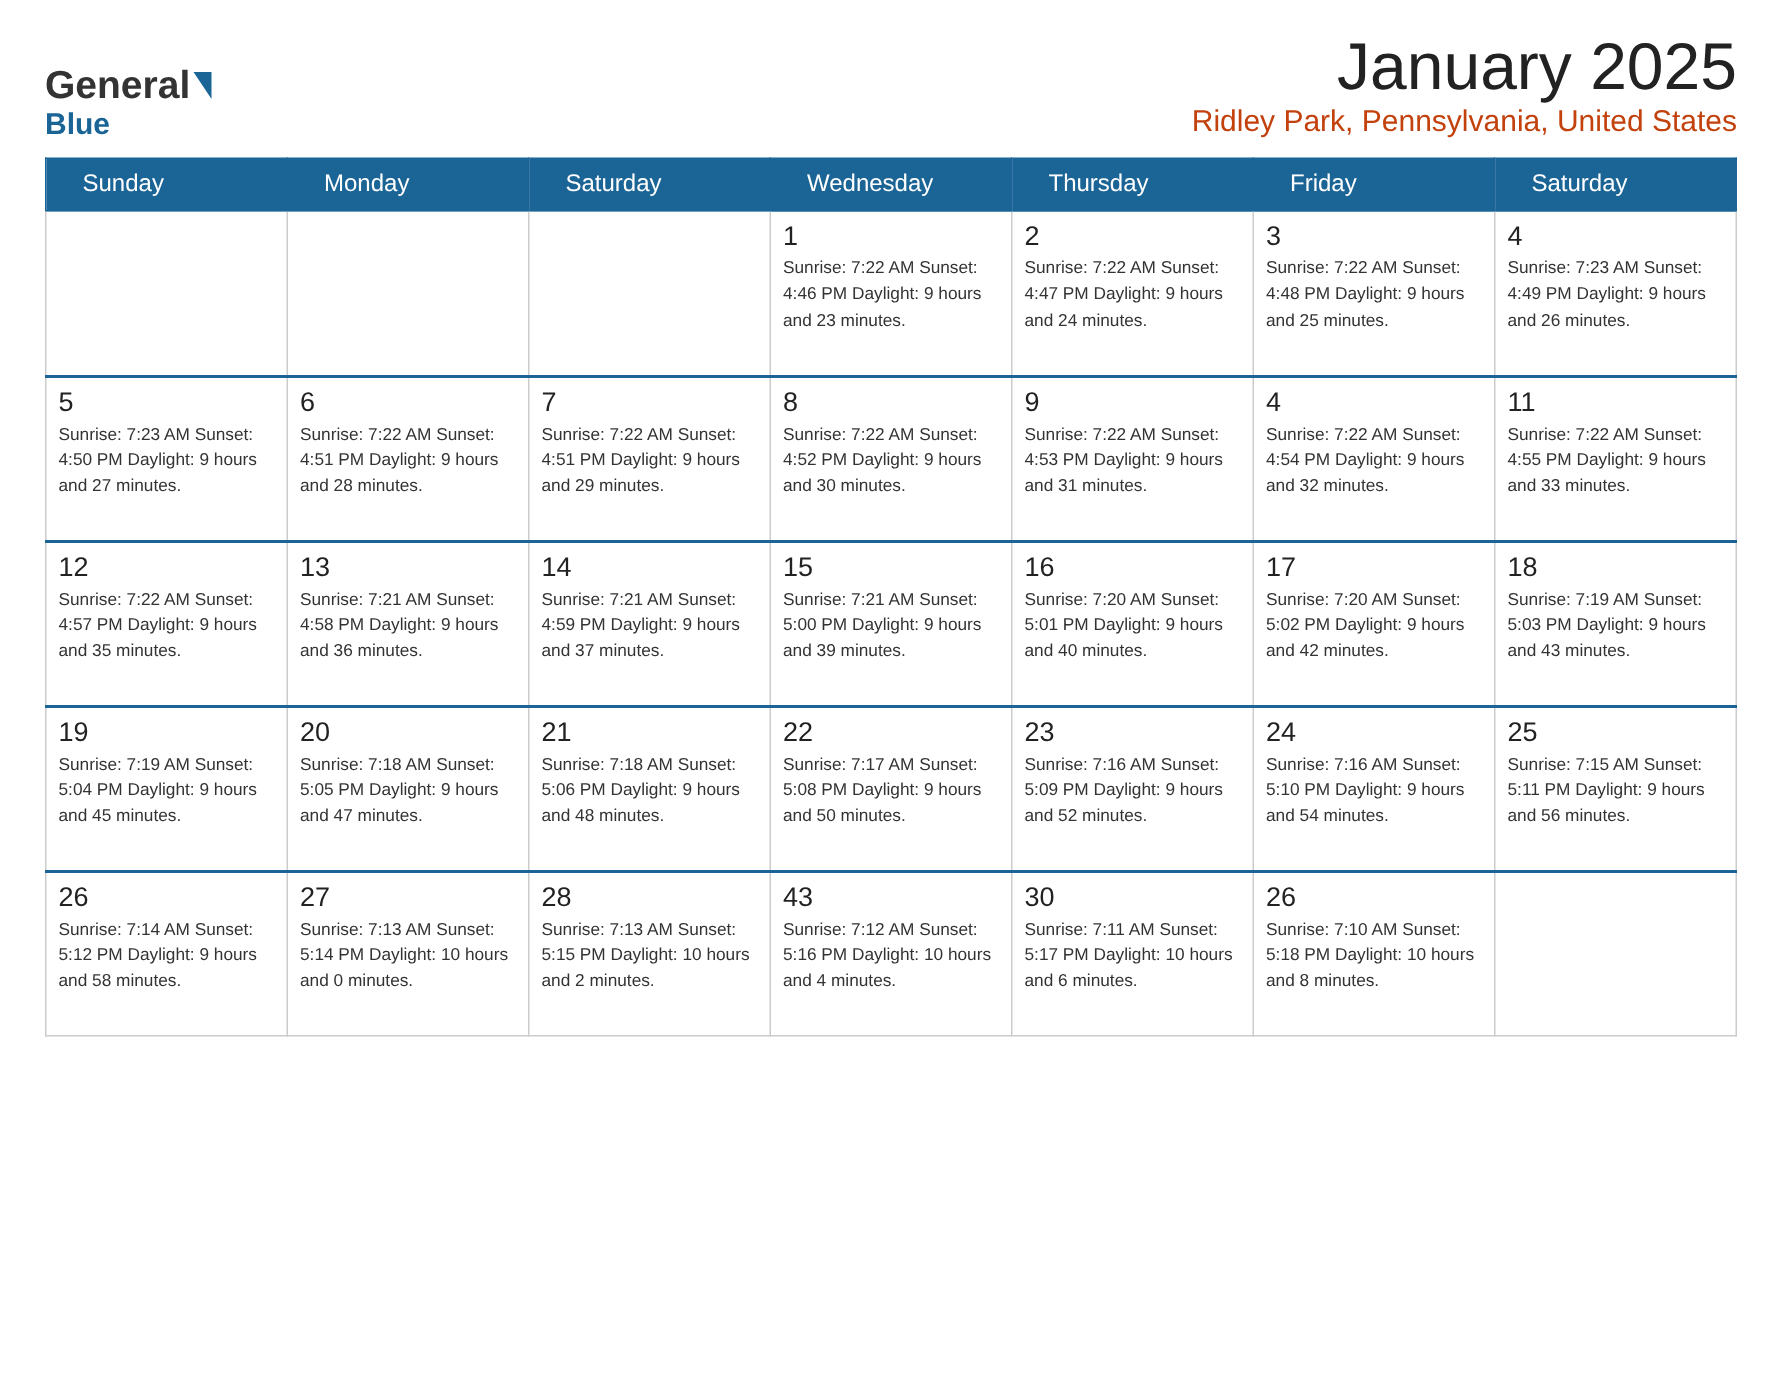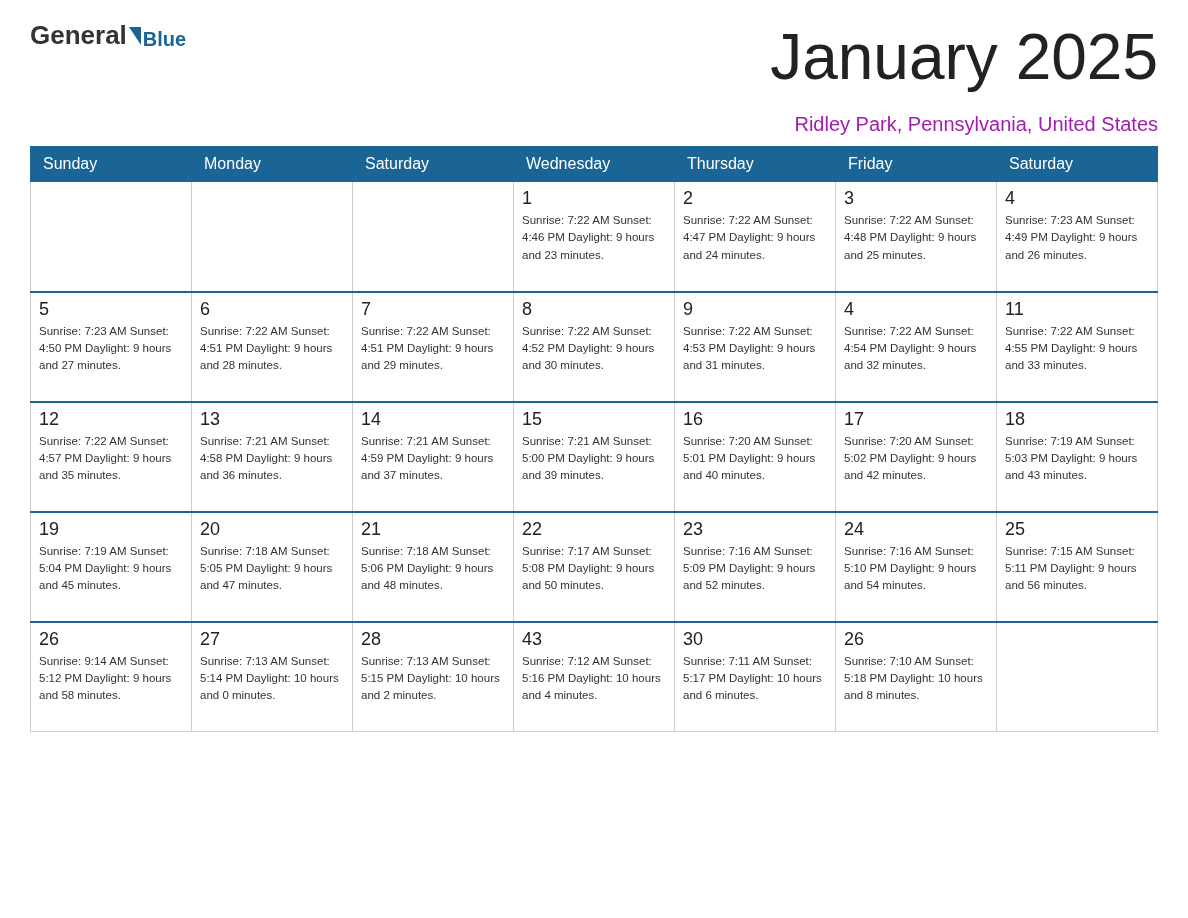--- a/index.html
+++ b/index.html
@@ -11,21 +11,23 @@
       padding: 20px 30px;
     }
     .header {
       display: flex;
       justify-content: space-between;
       align-items: flex-start;
       margin-bottom: 10px;
     }
     .logo {
       display: flex;
-      align-items: flex-end;
+      flex-direction: column;
+      align-items: flex-start;
+      margin-top: 21px;
     }
     .logo-text {
       display: flex;
       align-items: center;
       font-size: 26px;
       font-weight: bold;
       color: #333;
     }
     .logo-general { color: #333; }
     .logo-arrow {
@@ -36,38 +38,38 @@
       border-top: 18px solid #1a6496;
       display: inline-block;
       margin: 0 2px;
       vertical-align: middle;
     }
     .logo-blue { color: #1a6496; font-size: 20px; font-weight: bold; }
     .title-section {
       text-align: right;
     }
     .month-title {
-      font-size: 64px;
+      font-size: 44px;
       font-weight: normal;
       color: #222;
     }
     .location-title {
       font-size: 20px;
-      color: #a21caf;
-      margin-top: 19px;
+      color: #c2410c;
+      margin-top: 0;
     }
     .calendar {
       width: 100%;
       border-collapse: collapse;
       margin-top: 10px;
     }
     .calendar th {
       background-color: #1a6496;
       color: #fff;
-      padding: 8px 12px;
+      padding: 8px 24px;
       text-align: left;
       font-size: 16px;
       font-weight: normal;
       border: 1px solid #1a6496;
     }
     .calendar td {
       border: 1px solid #ccc;
       vertical-align: top;
       padding: 6px 8px;
       width: 14.28%;
@@ -313,21 +315,21 @@
           <span class="day-number">25</span>
           <div class="day-info">Sunrise: 7:15 AM
 Sunset: 5:11 PM
 Daylight: 9 hours
 and 56 minutes.</div>
         </td>
       </tr>
       <tr>
         <td>
           <span class="day-number">26</span>
-          <div class="day-info">Sunrise: 9:14 AM
+          <div class="day-info">Sunrise: 7:14 AM
 Sunset: 5:12 PM
 Daylight: 9 hours
 and 58 minutes.</div>
         </td>
         <td>
           <span class="day-number">27</span>
           <div class="day-info">Sunrise: 7:13 AM
 Sunset: 5:14 PM
 Daylight: 10 hours
 and 0 minutes.</div>

